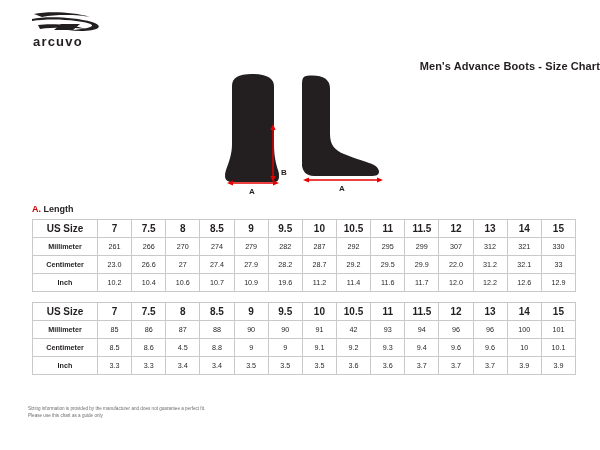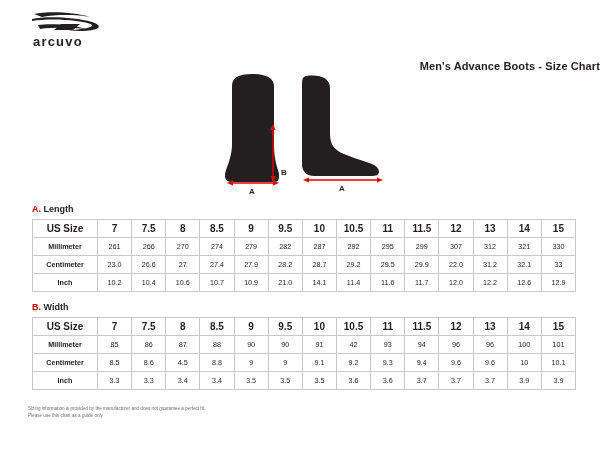--- a/index.html
+++ b/index.html
@@ -236,39 +236,35 @@
         <td>32.1</td>
         <td>33</td>
       </tr>
       <tr>
         <td>Inch</td>
         <td>10.2</td>
         <td>10.4</td>
         <td>10.6</td>
         <td>10.7</td>
         <td>10.9</td>
-        <td>21.0</td>
-        <td>14.1</td>
+        <td>19.6</td>
+        <td>11.2</td>
         <td>11.4</td>
         <td>11.6</td>
         <td>11.7</td>
         <td>12.0</td>
         <td>12.2</td>
         <td>12.6</td>
         <td>12.9</td>
       </tr>
     </tbody>
   </table>
 </div>
 
 <div class="section section-b">
-  <div class="section-heading">
-    <span class="letter">B.</span>
-    <span class="word">Width</span>
-  </div>
   <table>
     <thead>
       <tr>
         <th>US Size</th>
         <th>7</th>
         <th>7.5</th>
         <th>8</th>
         <th>8.5</th>
         <th>9</th>
         <th>9.5</th>

